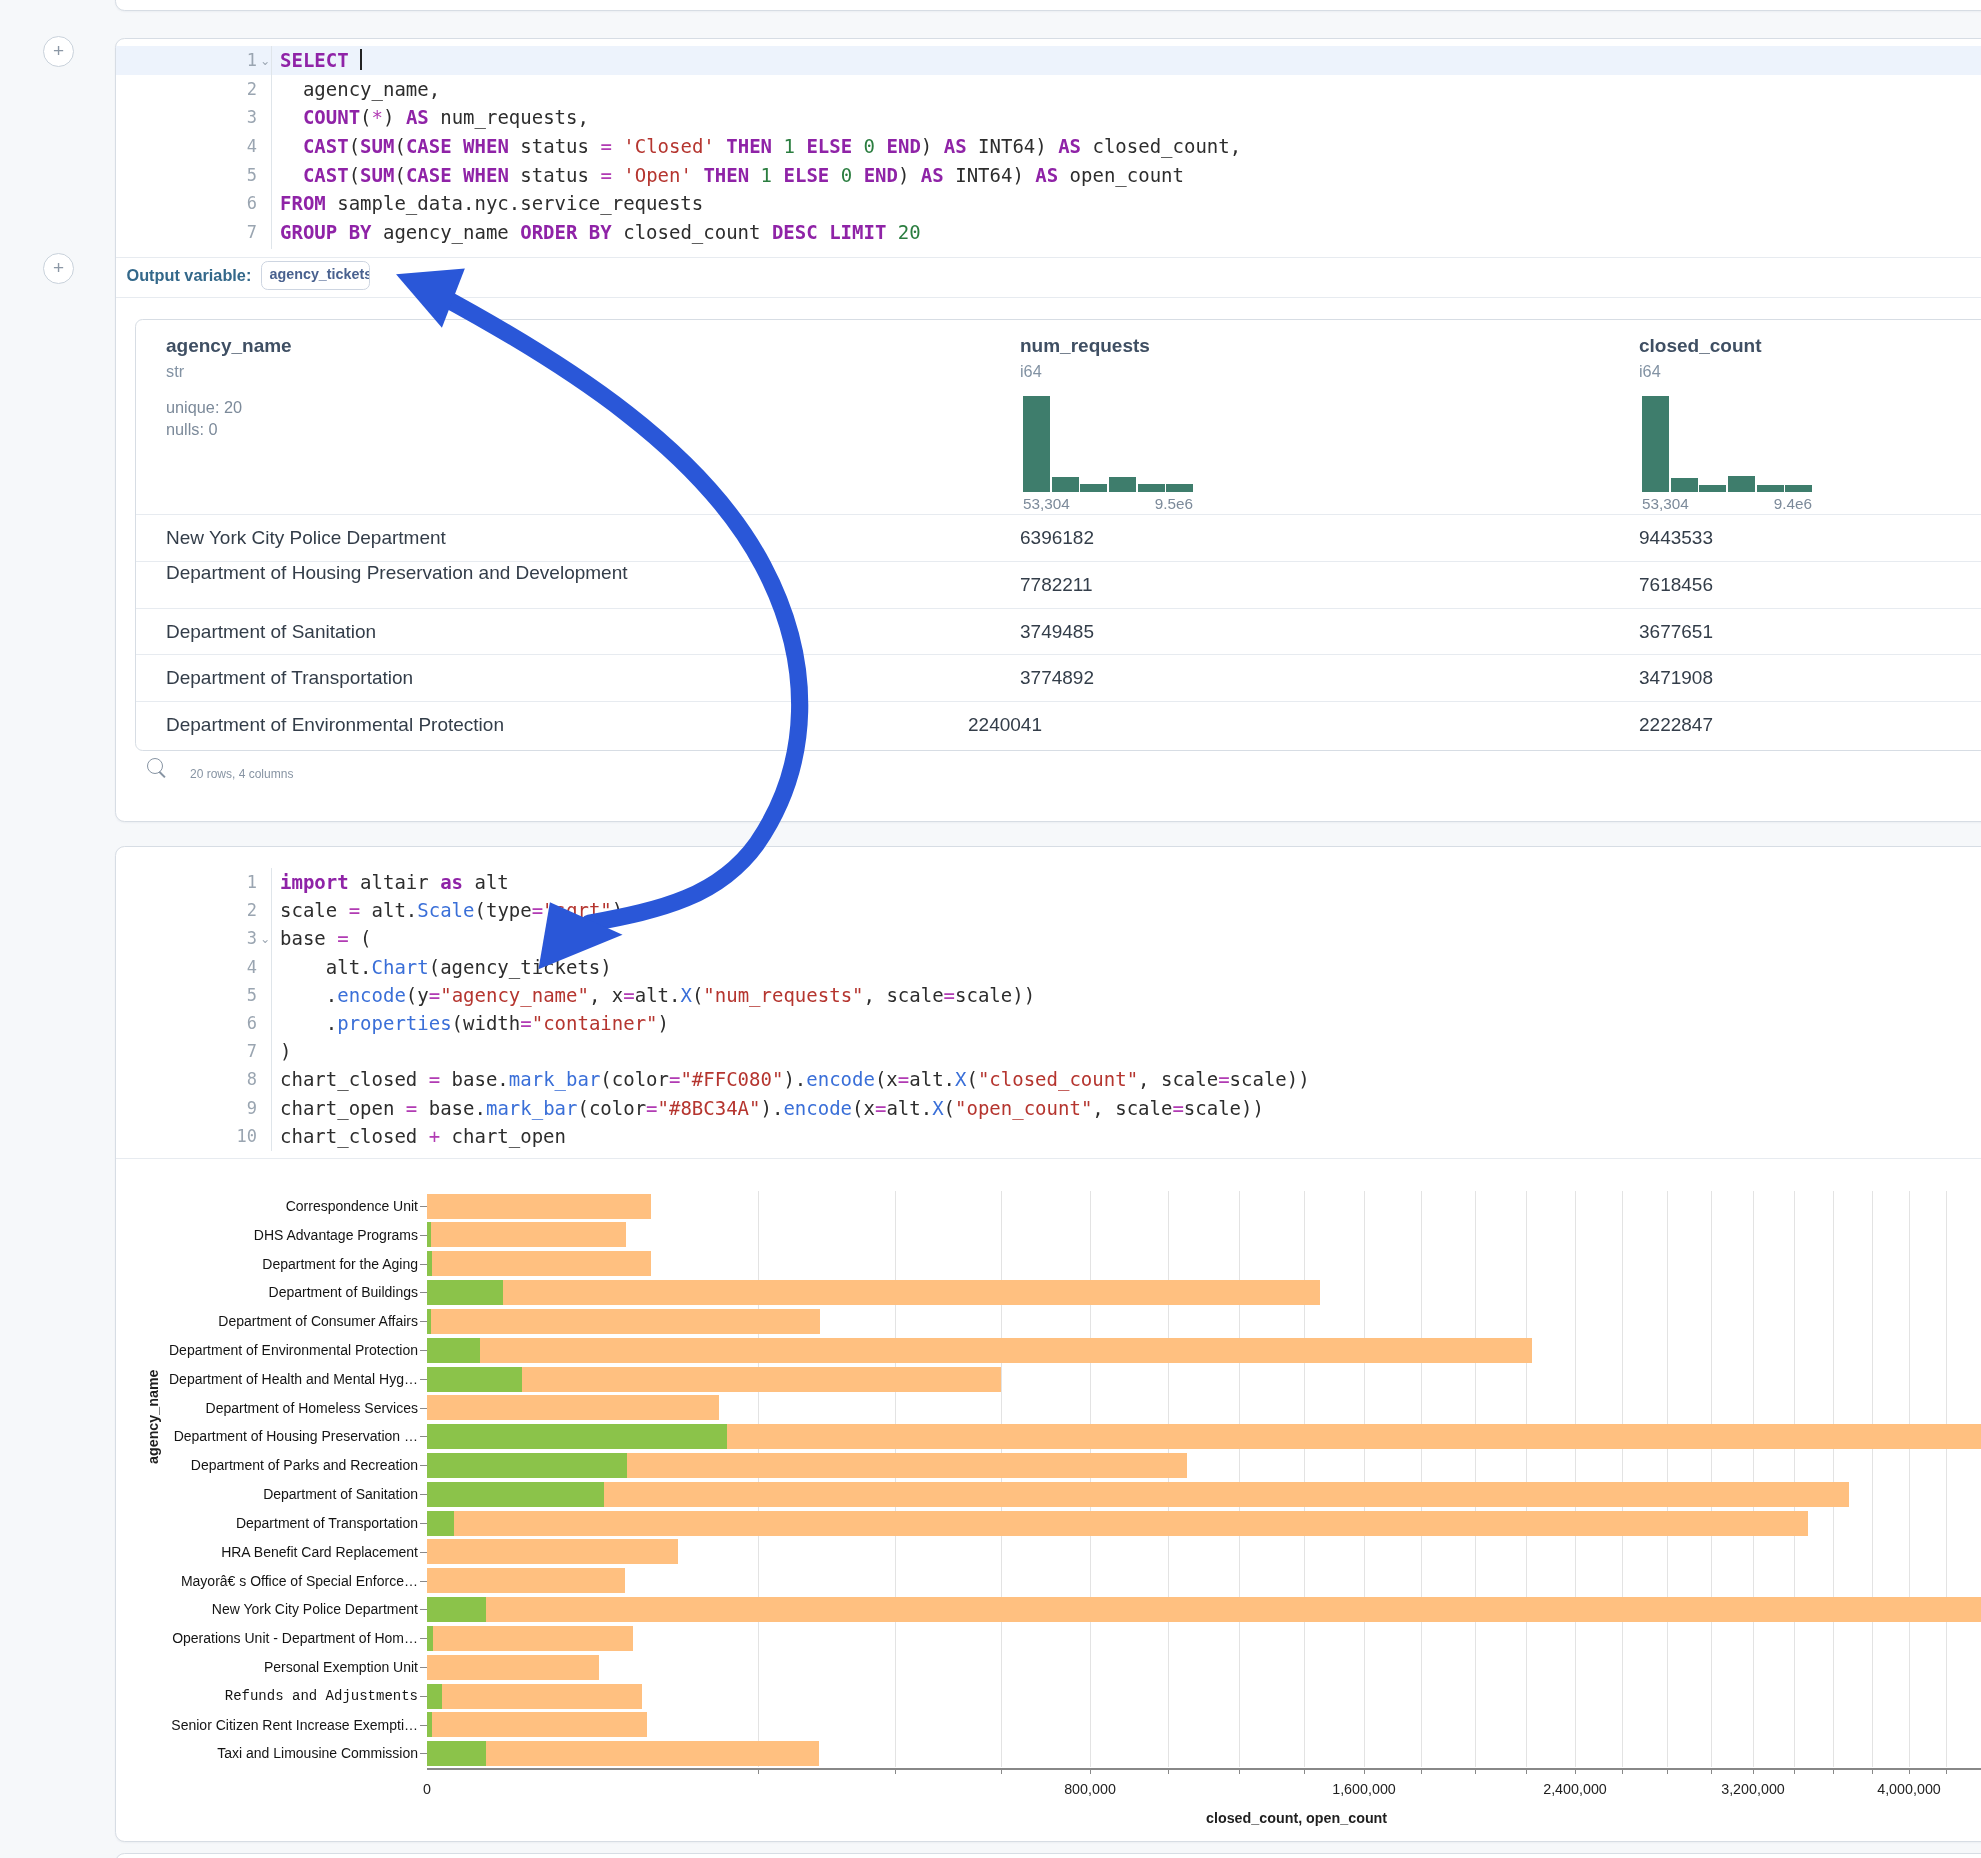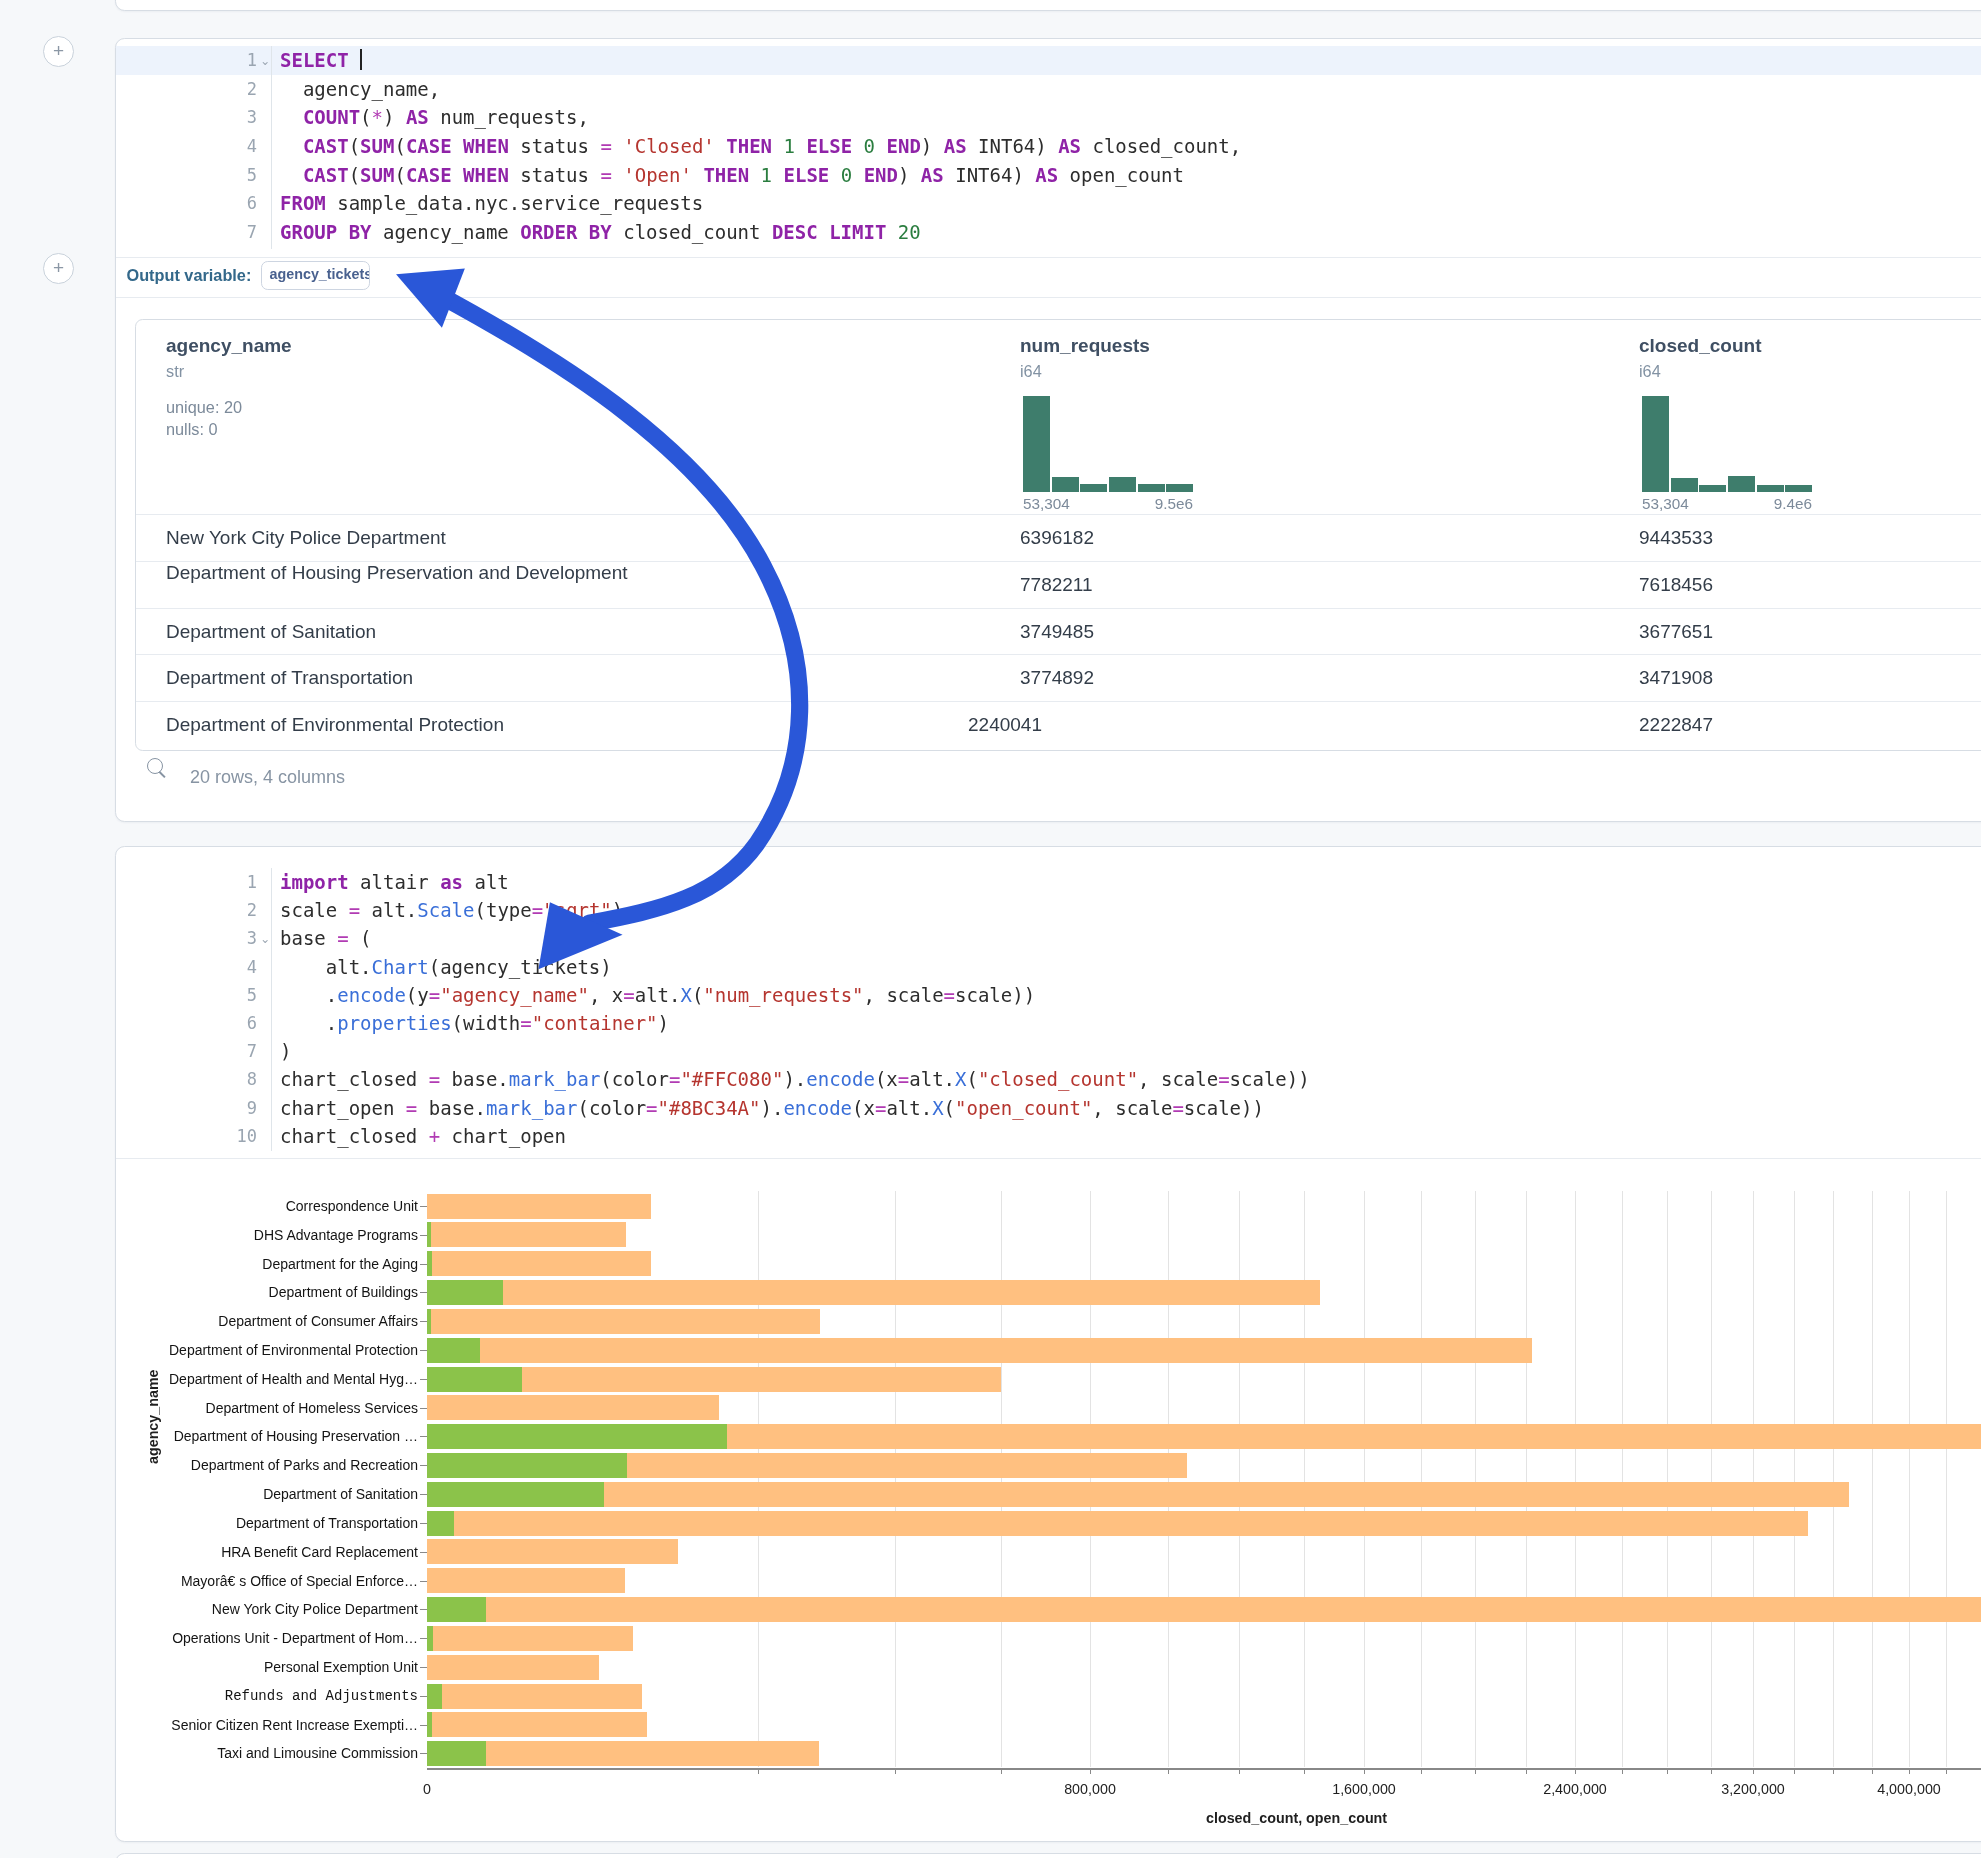--- a/index.html
+++ b/index.html
@@ -58,21 +58,21 @@
   .col-name{position:absolute;font-size:19px;font-weight:bold;color:#3f4f63;}
   .col-type{position:absolute;font-size:16.3px;color:#8292a3;}
   .col-meta{position:absolute;font-size:16.3px;color:#7c8a9a;}
   .hist{position:absolute;height:96px;}
   .hist .bin{position:absolute;bottom:0;background:#3e7d6c;}
   .hist-label{position:absolute;font-size:15.3px;color:#7c8a9a;}
   .trow{position:absolute;left:0;width:100%;border-top:1px solid #e7ebf0;}
   .trow .c{position:absolute;font-size:19px;color:#333d49;white-space:nowrap;}
   .tfooter-icon{position:absolute;width:14.3px;height:14.3px;border:1.9px solid #8794a3;border-radius:50%;}
   .tfooter-icon:after{content:"";position:absolute;left:12.4px;top:12.4px;width:7.6px;height:1.9px;background:#8794a3;transform:rotate(45deg);transform-origin:0 0;}
-  .tfooter-text{position:absolute;font-size:18px;color:#8794a3;}
+  .tfooter-text{position:absolute;font-size:12px;color:#8794a3;}
   
   #chart{position:absolute;left:0;width:100%;}
   .gridline{position:absolute;width:1px;background:#e3e3e3;}
   .xaxis-line{position:absolute;height:1.9px;background:#888;}
   .xtick{position:absolute;width:1px;height:5.7px;background:#898989;}
   .xtick-label{position:absolute;font-size:14.3px;color:#1f1f1f;transform:translateX(-50%);white-space:nowrap;}
   .ytick{position:absolute;height:1px;width:6.7px;background:#898989;}
   .ylabel{position:absolute;font-size:14px;color:#141414;text-align:right;white-space:nowrap;transform:translateY(-50%);}
   .bar{position:absolute;}
   .axis-title{position:absolute;font-size:14.3px;font-weight:bold;color:#1f1f1f;}

